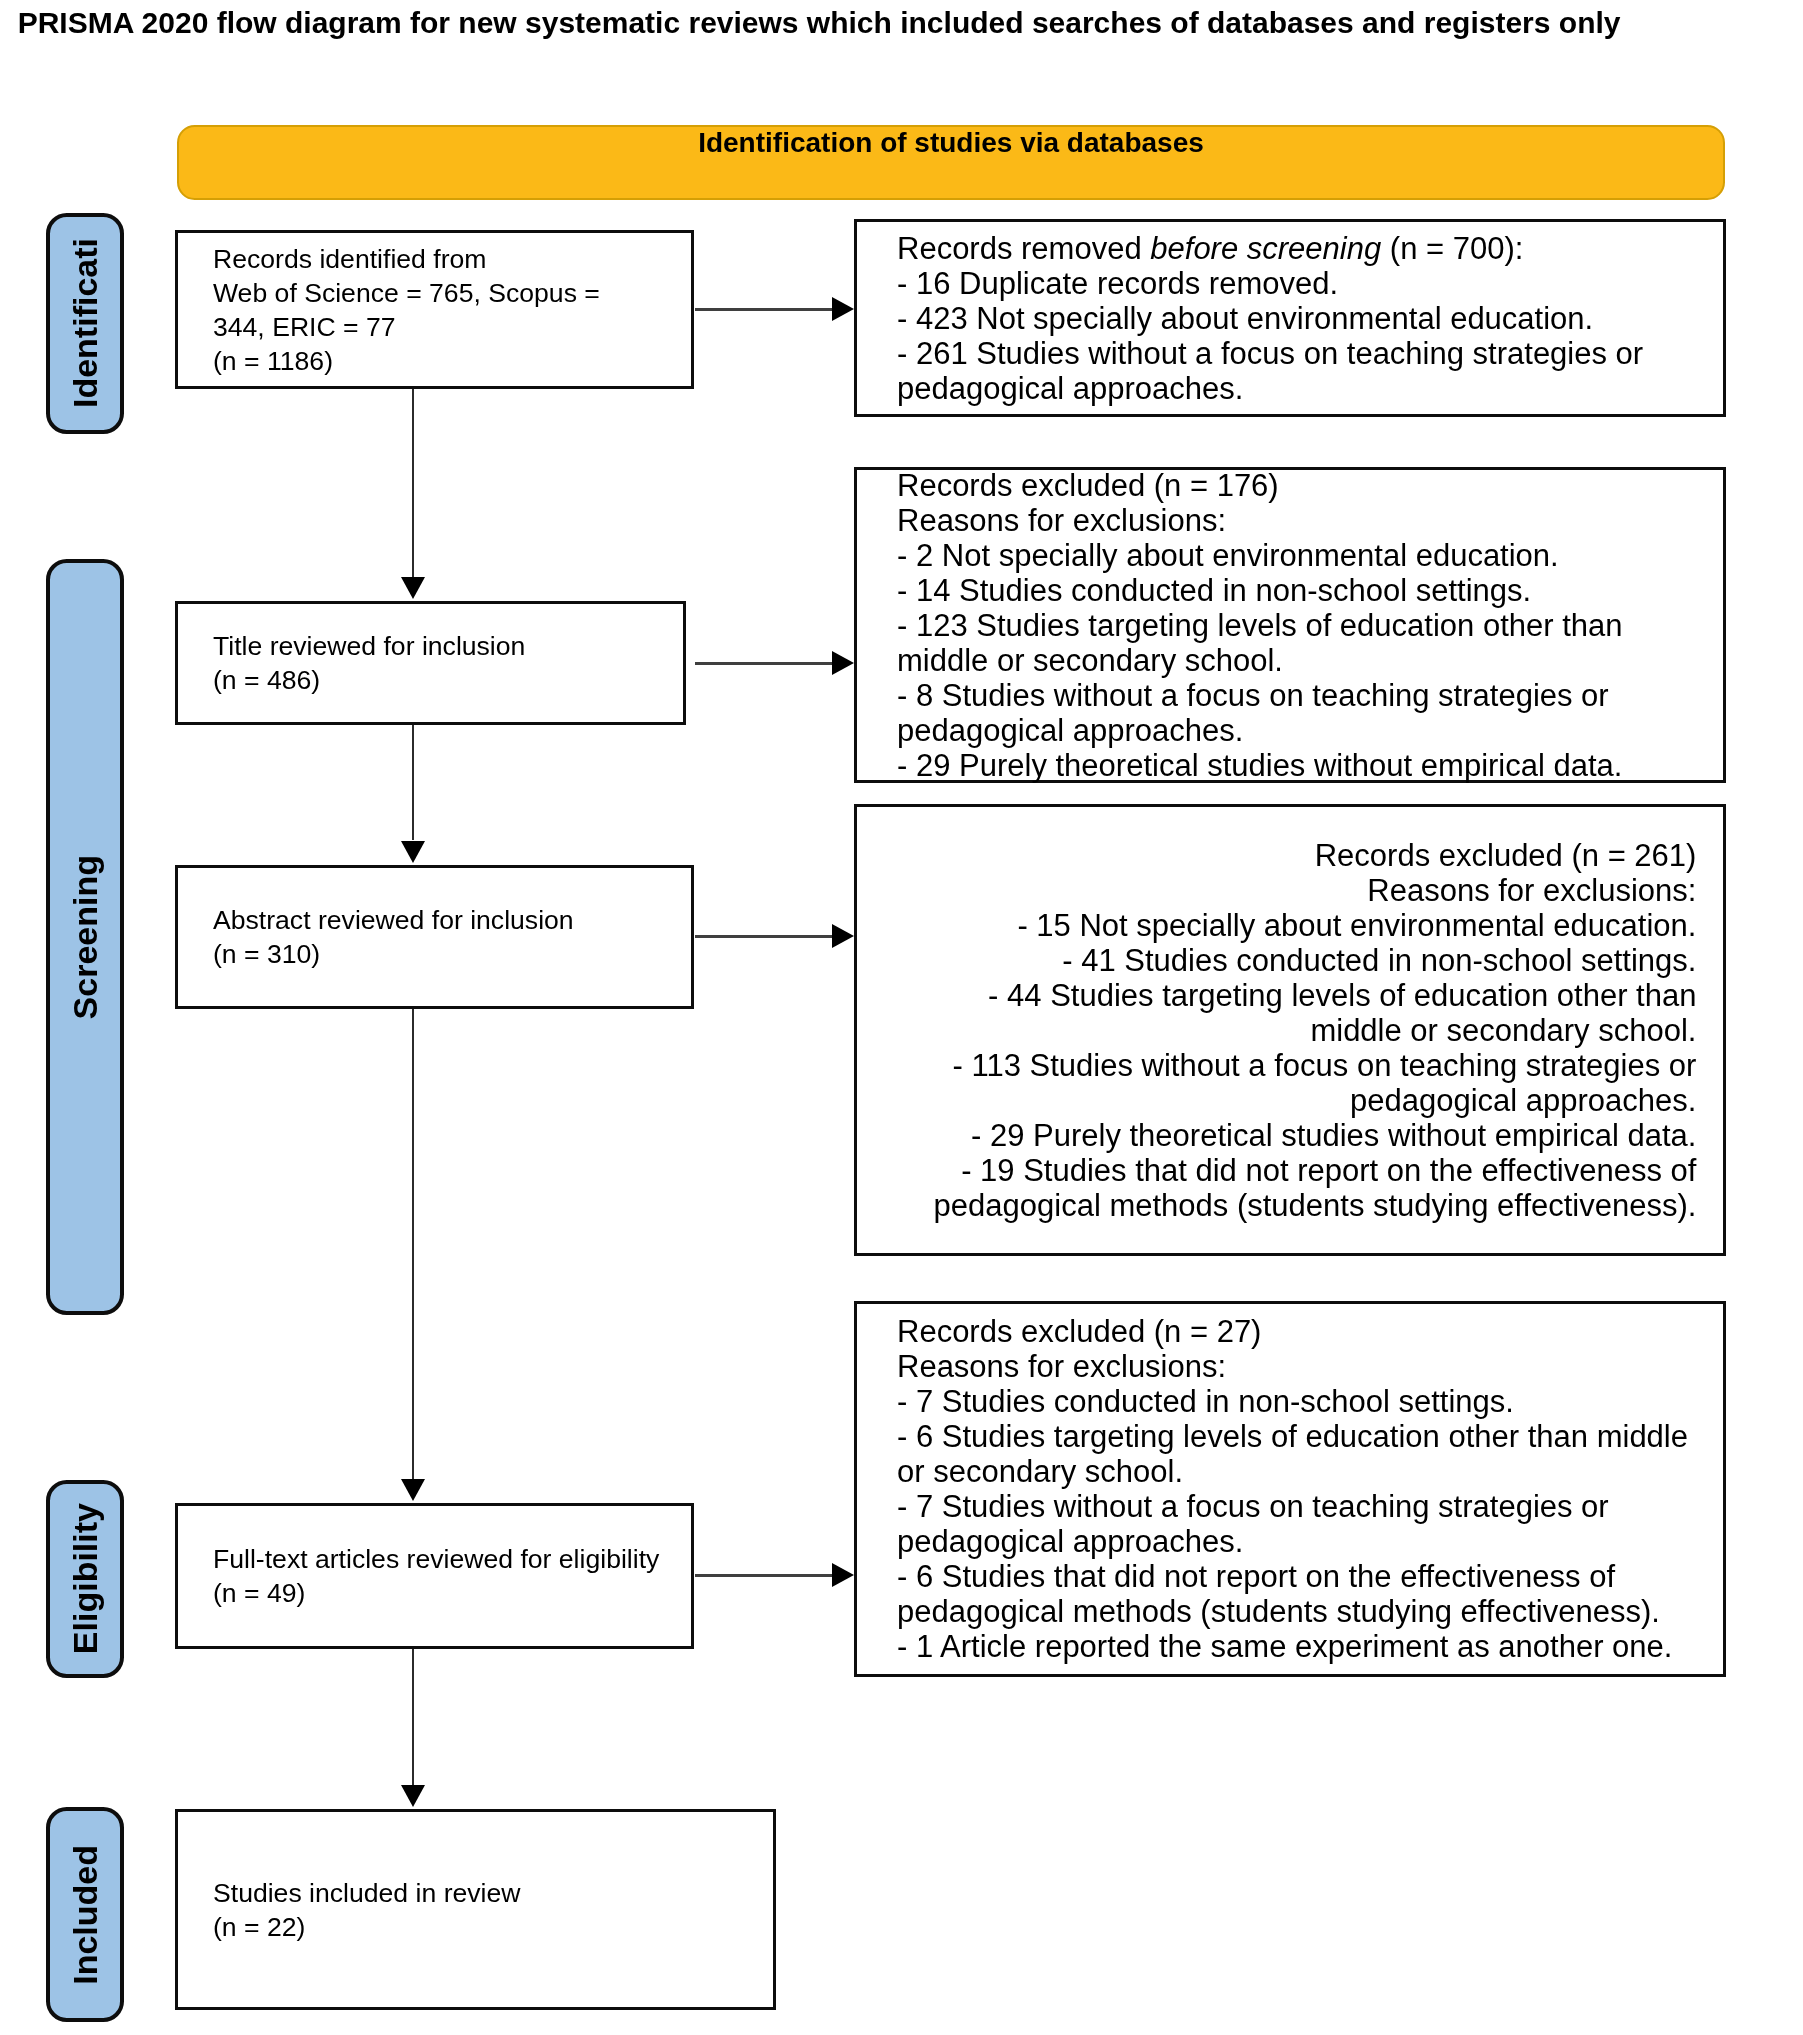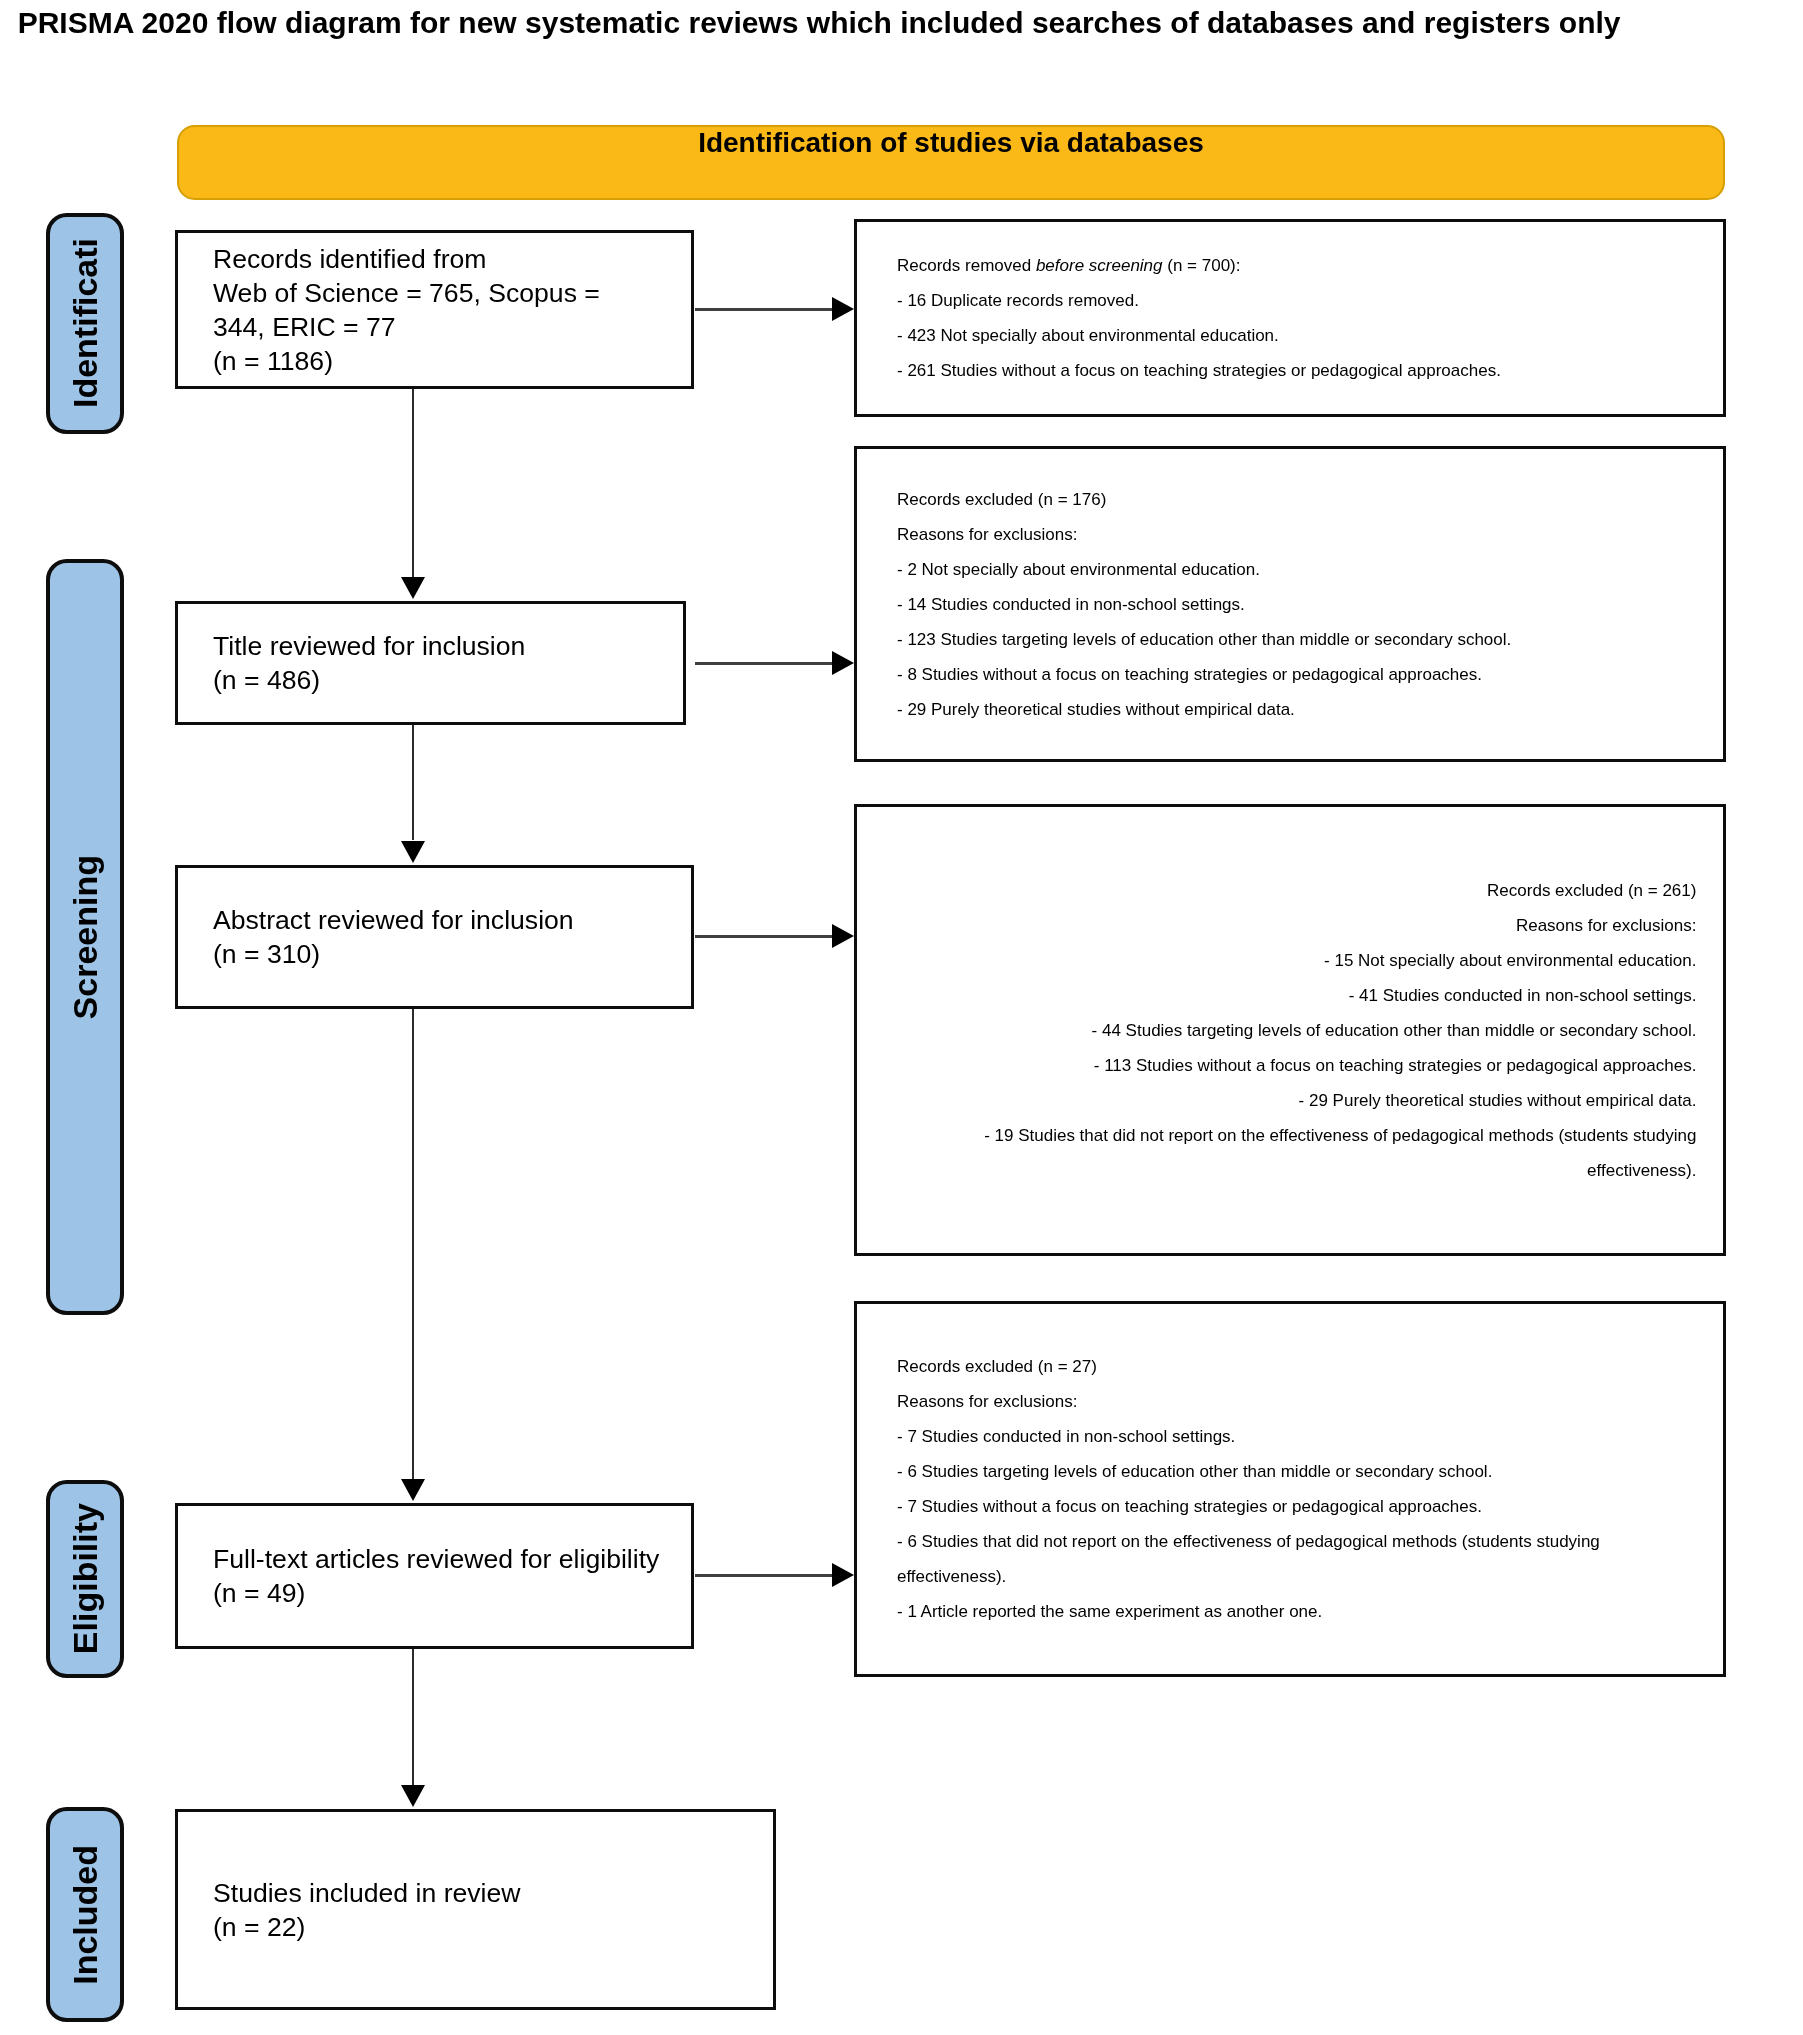--- a/index.html
+++ b/index.html
@@ -24,21 +24,21 @@
   }
   .stage span {
     writing-mode:vertical-rl; transform:rotate(180deg);
     font-weight:700; font-size:34px; white-space:nowrap;
   }
   .box {
     position:absolute; background:#ffffff; border:3.7px solid #0d0d0d;
     box-sizing:border-box; display:flex; flex-direction:column; justify-content:center;
   }
   .leftbox { padding:7.4px 13.3px 7.4px 35px; font-size:26.6px; line-height:34px; }
-  .rightbox { padding:7.4px 26.6px 7.4px 40px; font-size:17px; line-height:35px; }
+  .rightbox { padding:7.4px 26.6px 7.4px 40px; font-size:31px; line-height:35px; }
   .hline { position:absolute; height:3px; background:#3f3f3f; }
   .harrow {
     position:absolute; width:0; height:0;
     border-top:12.5px solid transparent; border-bottom:12.5px solid transparent;
     border-left:22px solid #000;
   }
   .vline { position:absolute; width:2.2px; background:#2b2b2b; }
   .varrow {
     position:absolute; width:0; height:0;
     border-left:12.5px solid transparent; border-right:12.5px solid transparent;
@@ -99,21 +99,21 @@
 
   <div class="box rightbox" style="left:854px; top:219px; width:872px; height:198px;">
     <div>
       <span>Records removed </span><span class="it">before screening</span><span> (n = 700):</span>
     </div>
     <div>- 16 Duplicate records removed.</div>
     <div>- 423 Not specially about environmental education.</div>
     <div>- 261 Studies without a focus on teaching strategies or pedagogical approaches.</div>
   </div>
 
-  <div class="box rightbox" style="left:854px; top:446px; width:872px; height:316px;">
+  <div class="box rightbox" style="left:854px; top:467px; width:872px; height:316px;">
     <div>Records excluded (n = 176)</div>
     <div>Reasons for exclusions:</div>
     <div>- 2 Not specially about environmental education.</div>
     <div>- 14 Studies conducted in non-school settings.</div>
     <div>- 123 Studies targeting levels of education other than middle or secondary school.</div>
     <div>- 8 Studies without a focus on teaching strategies or pedagogical approaches.</div>
     <div>- 29 Purely theoretical studies without empirical data.</div>
   </div>
 
   <div class="box rightbox" style="left:854px; top:804px; width:872px; height:452px;text-align:right;">

